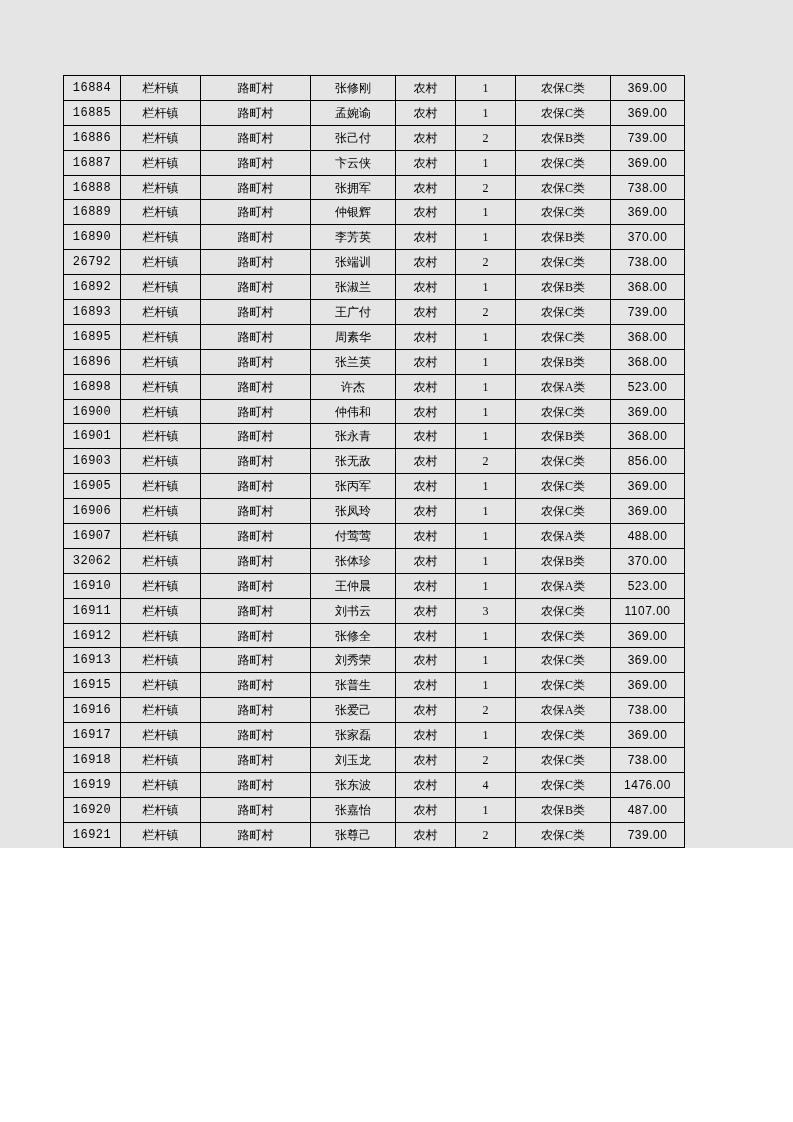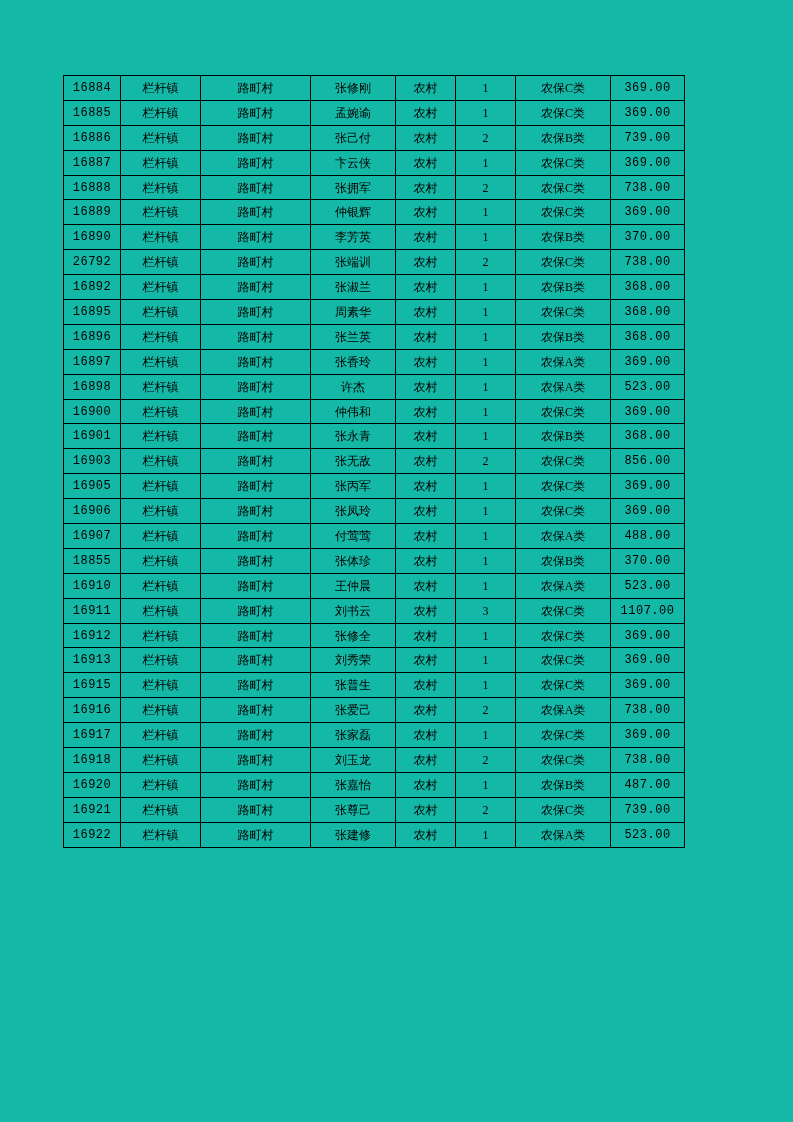--- a/index.html
+++ b/index.html
@@ -3,22 +3,22 @@
 <meta charset="utf-8">
 <style>
   html, body {
     margin: 0;
     padding: 0;
     background: #ffffff;
   }
   .page {
     position: relative;
     width: 793px;
-    height: 1122px;
-    background: #14b8a6;
+    height: 848px;
+    background: #e5e5e5;
     overflow: hidden;
     font-family: "Liberation Serif", "DejaVu Serif", serif;
     color: #000000;
   }
   table.data-table {
     position: absolute;
     left: 63px;
     top: 75px;
     width: 621px;
     border-collapse: collapse;
@@ -41,21 +41,21 @@
   col.col-name     { width: 85px; }
   col.col-type     { width: 60px; }
   col.col-count    { width: 60px; }
   col.col-category { width: 95px; }
   col.col-amount   { width: 74px; }
   td.cell-name {
     text-align: left;
     padding-left: 15px;
   }
   td.cell-amount {
-    font-family: Liberation Mono, monospace;
+    font-family: Liberation Sans, sans-serif;
     font-size: 11px;
     letter-spacing: 0.5px;
   }
   td.cell-serial {
     font-family: "Liberation Mono", "DejaVu Sans Mono", monospace;
     font-size: 11px;
     letter-spacing: 0.5px;
   }
 </style>
 </head>
@@ -158,48 +158,48 @@
           <td class="cell-serial">16892</td>
           <td class="cell-town">栏杆镇</td>
           <td class="cell-village">路町村</td>
           <td class="cell-name">张淑兰</td>
           <td class="cell-household-type">农村</td>
           <td class="cell-count">1</td>
           <td class="cell-insurance-category">农保B类</td>
           <td class="cell-amount">368.00</td>
         </tr>
         <tr>
+          <td class="cell-serial">16893</td>
+          <td class="cell-town">栏杆镇</td>
+          <td class="cell-village">路町村</td>
+          <td class="cell-name">王广付</td>
+          <td class="cell-household-type">农村</td>
+          <td class="cell-count">2</td>
+          <td class="cell-insurance-category">农保C类</td>
+          <td class="cell-amount">739.00</td>
+        </tr>
+        <tr>
           <td class="cell-serial">16895</td>
           <td class="cell-town">栏杆镇</td>
           <td class="cell-village">路町村</td>
           <td class="cell-name">周素华</td>
           <td class="cell-household-type">农村</td>
           <td class="cell-count">1</td>
           <td class="cell-insurance-category">农保C类</td>
           <td class="cell-amount">368.00</td>
         </tr>
         <tr>
           <td class="cell-serial">16896</td>
           <td class="cell-town">栏杆镇</td>
           <td class="cell-village">路町村</td>
           <td class="cell-name">张兰英</td>
           <td class="cell-household-type">农村</td>
           <td class="cell-count">1</td>
           <td class="cell-insurance-category">农保B类</td>
           <td class="cell-amount">368.00</td>
-        </tr>
-        <tr>
-          <td class="cell-serial">16897</td>
-          <td class="cell-town">栏杆镇</td>
-          <td class="cell-village">路町村</td>
-          <td class="cell-name">张香玲</td>
-          <td class="cell-household-type">农村</td>
-          <td class="cell-count">1</td>
-          <td class="cell-insurance-category">农保A类</td>
-          <td class="cell-amount">369.00</td>
         </tr>
         <tr>
           <td class="cell-serial">16898</td>
           <td class="cell-town">栏杆镇</td>
           <td class="cell-village">路町村</td>
           <td class="cell-name">许杰</td>
           <td class="cell-household-type">农村</td>
           <td class="cell-count">1</td>
           <td class="cell-insurance-category">农保A类</td>
           <td class="cell-amount">523.00</td>
@@ -258,21 +258,21 @@
           <td class="cell-serial">16907</td>
           <td class="cell-town">栏杆镇</td>
           <td class="cell-village">路町村</td>
           <td class="cell-name">付莺莺</td>
           <td class="cell-household-type">农村</td>
           <td class="cell-count">1</td>
           <td class="cell-insurance-category">农保A类</td>
           <td class="cell-amount">488.00</td>
         </tr>
         <tr>
-          <td class="cell-serial">18855</td>
+          <td class="cell-serial">32062</td>
           <td class="cell-town">栏杆镇</td>
           <td class="cell-village">路町村</td>
           <td class="cell-name">张体珍</td>
           <td class="cell-household-type">农村</td>
           <td class="cell-count">1</td>
           <td class="cell-insurance-category">农保B类</td>
           <td class="cell-amount">370.00</td>
         </tr>
         <tr>
           <td class="cell-serial">16910</td>
@@ -346,20 +346,30 @@
         </tr>
         <tr>
           <td class="cell-serial">16918</td>
           <td class="cell-town">栏杆镇</td>
           <td class="cell-village">路町村</td>
           <td class="cell-name">刘玉龙</td>
           <td class="cell-household-type">农村</td>
           <td class="cell-count">2</td>
           <td class="cell-insurance-category">农保C类</td>
           <td class="cell-amount">738.00</td>
+        </tr>
+        <tr>
+          <td class="cell-serial">16919</td>
+          <td class="cell-town">栏杆镇</td>
+          <td class="cell-village">路町村</td>
+          <td class="cell-name">张东波</td>
+          <td class="cell-household-type">农村</td>
+          <td class="cell-count">4</td>
+          <td class="cell-insurance-category">农保C类</td>
+          <td class="cell-amount">1476.00</td>
         </tr>
         <tr>
           <td class="cell-serial">16920</td>
           <td class="cell-town">栏杆镇</td>
           <td class="cell-village">路町村</td>
           <td class="cell-name">张嘉怡</td>
           <td class="cell-household-type">农村</td>
           <td class="cell-count">1</td>
           <td class="cell-insurance-category">农保B类</td>
           <td class="cell-amount">487.00</td>

